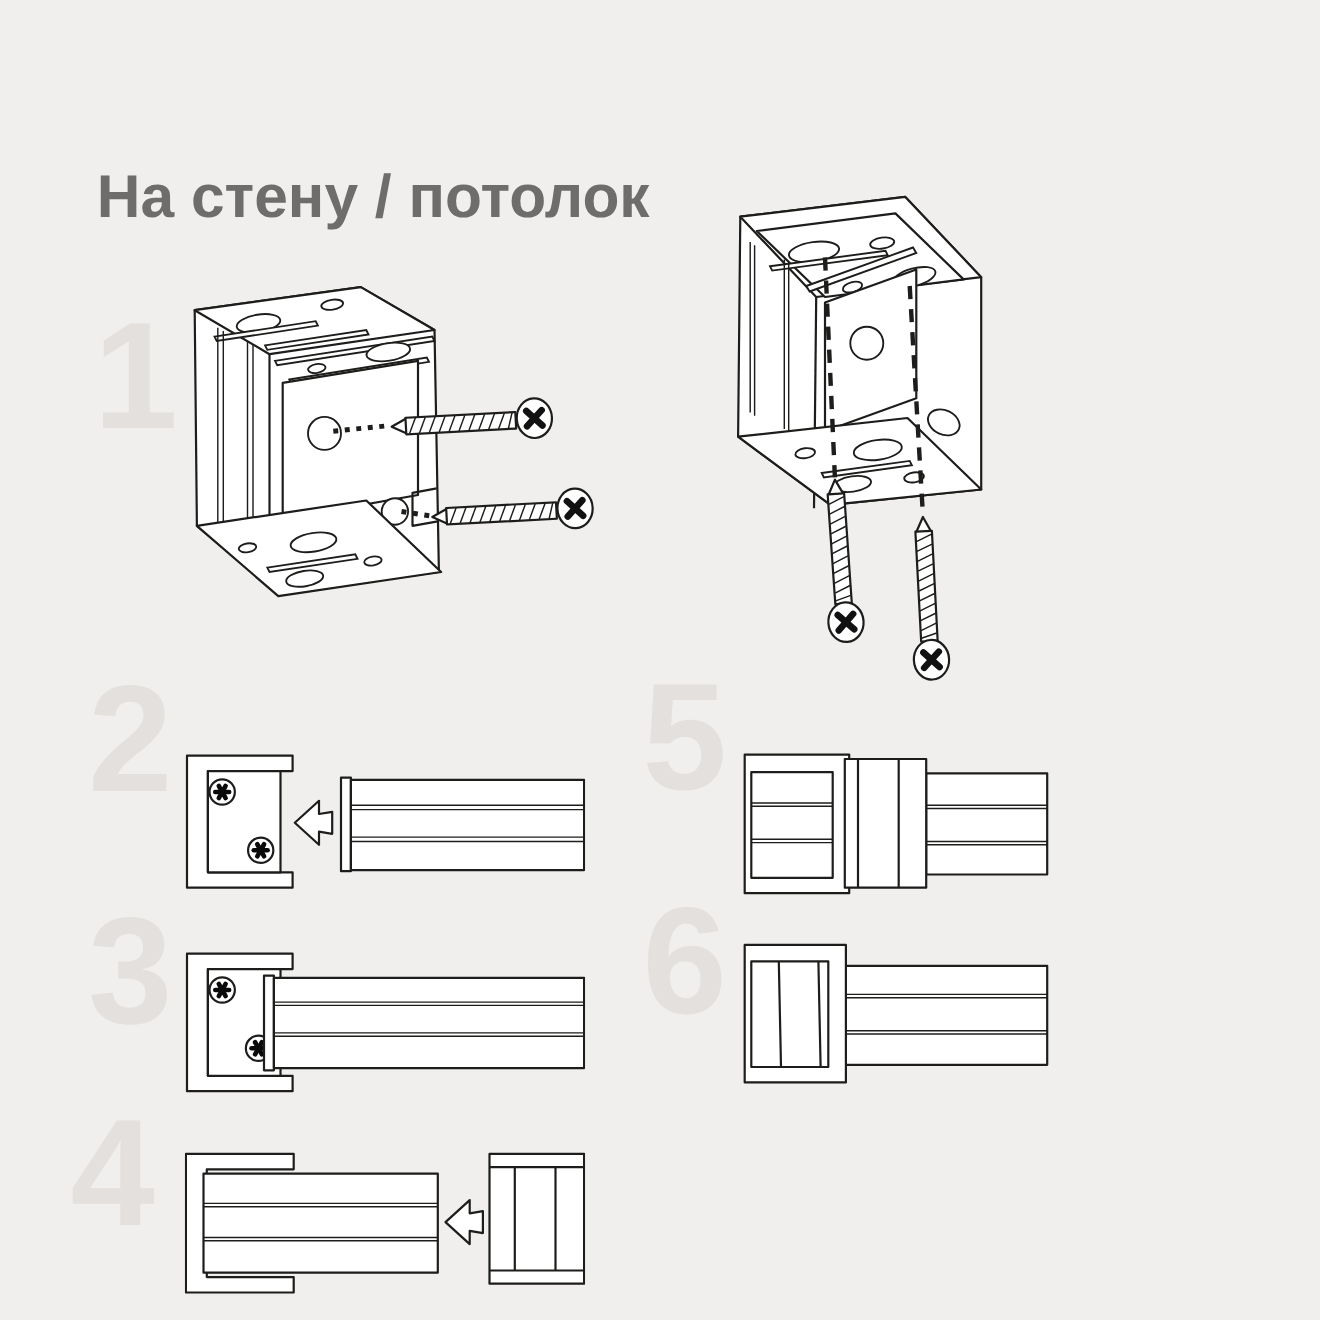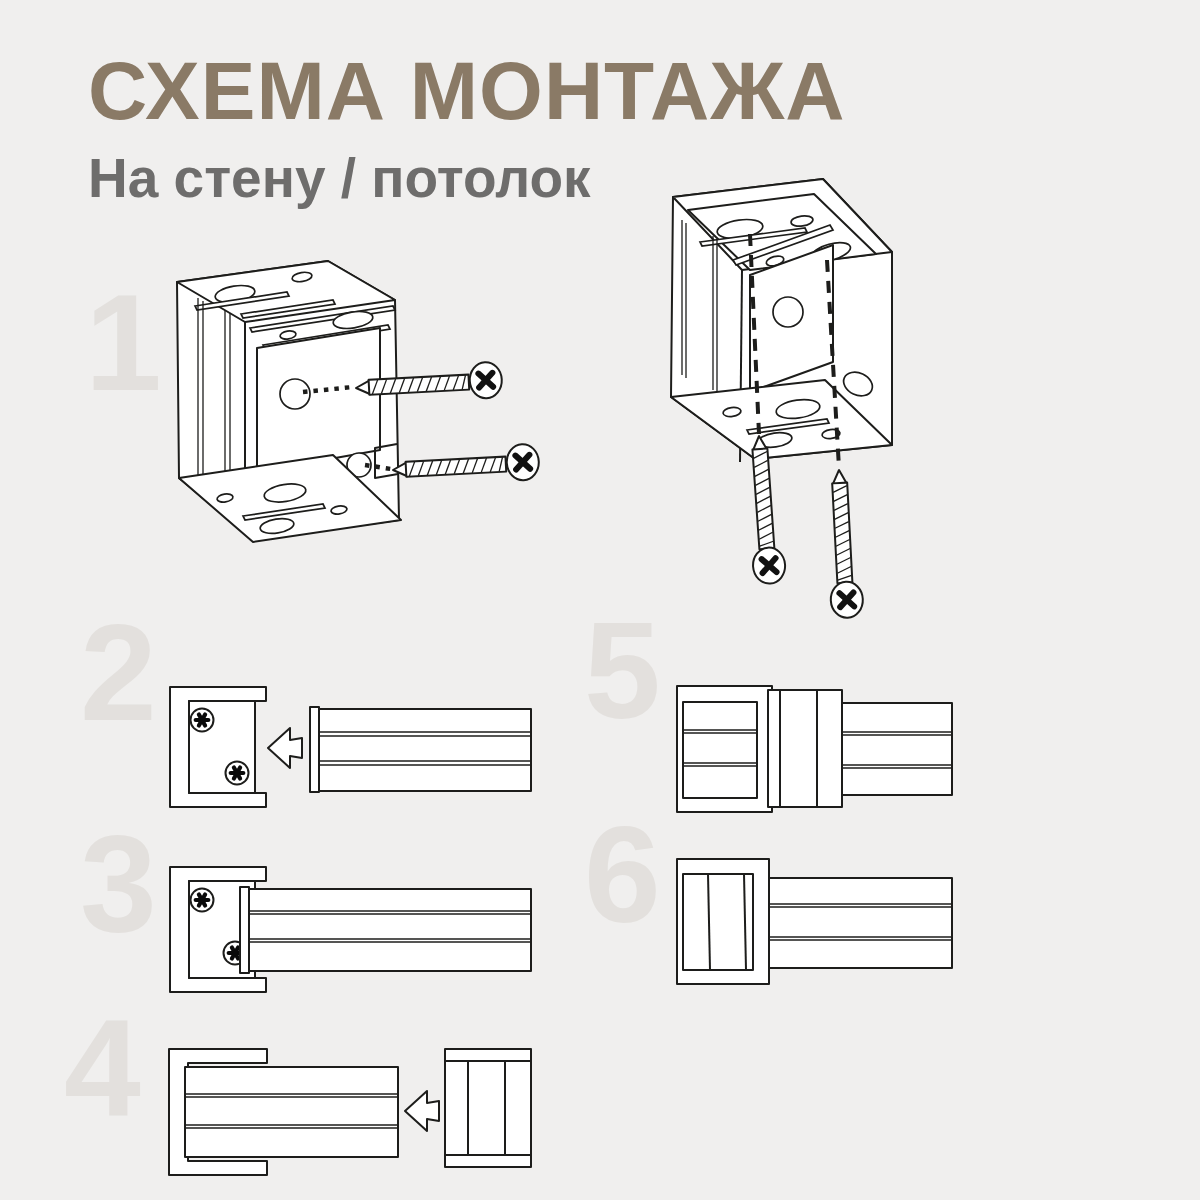--- a/index.html
+++ b/index.html
@@ -15,21 +15,20 @@
   svg .shape { stroke:#1d1d1b; stroke-width:2; fill:#ffffff; stroke-linejoin:round; }
   svg .ln    { stroke:#1d1d1b; stroke-width:2; fill:none; stroke-linejoin:round; }
   svg .thin  { stroke:#1d1d1b; stroke-width:1.3; fill:none; }
   svg .hole  { stroke:#1d1d1b; stroke-width:1.7; fill:#ffffff; }
 </style>
 </head>
 <body>
 
 <div class="canvas">
 
-  <div class="title">СХЕМА МОНТАЖА</div>
   <div class="subtitle">На стену / потолок</div>
 
   <div class="stepnum" style="left:85px;  top:273px;">1</div>
   <div class="stepnum" style="left:80px;  top:603px;">2</div>
   <div class="stepnum" style="left:80px;  top:814px;">3</div>
   <div class="stepnum" style="left:64px;  top:998px;">4</div>
   <div class="stepnum" style="left:584px; top:601px;">5</div>
   <div class="stepnum" style="left:584px; top:805px;">6</div>
 
   <div class="diagram" style="left:165px; top:248px; width:400px; height:330px;">

